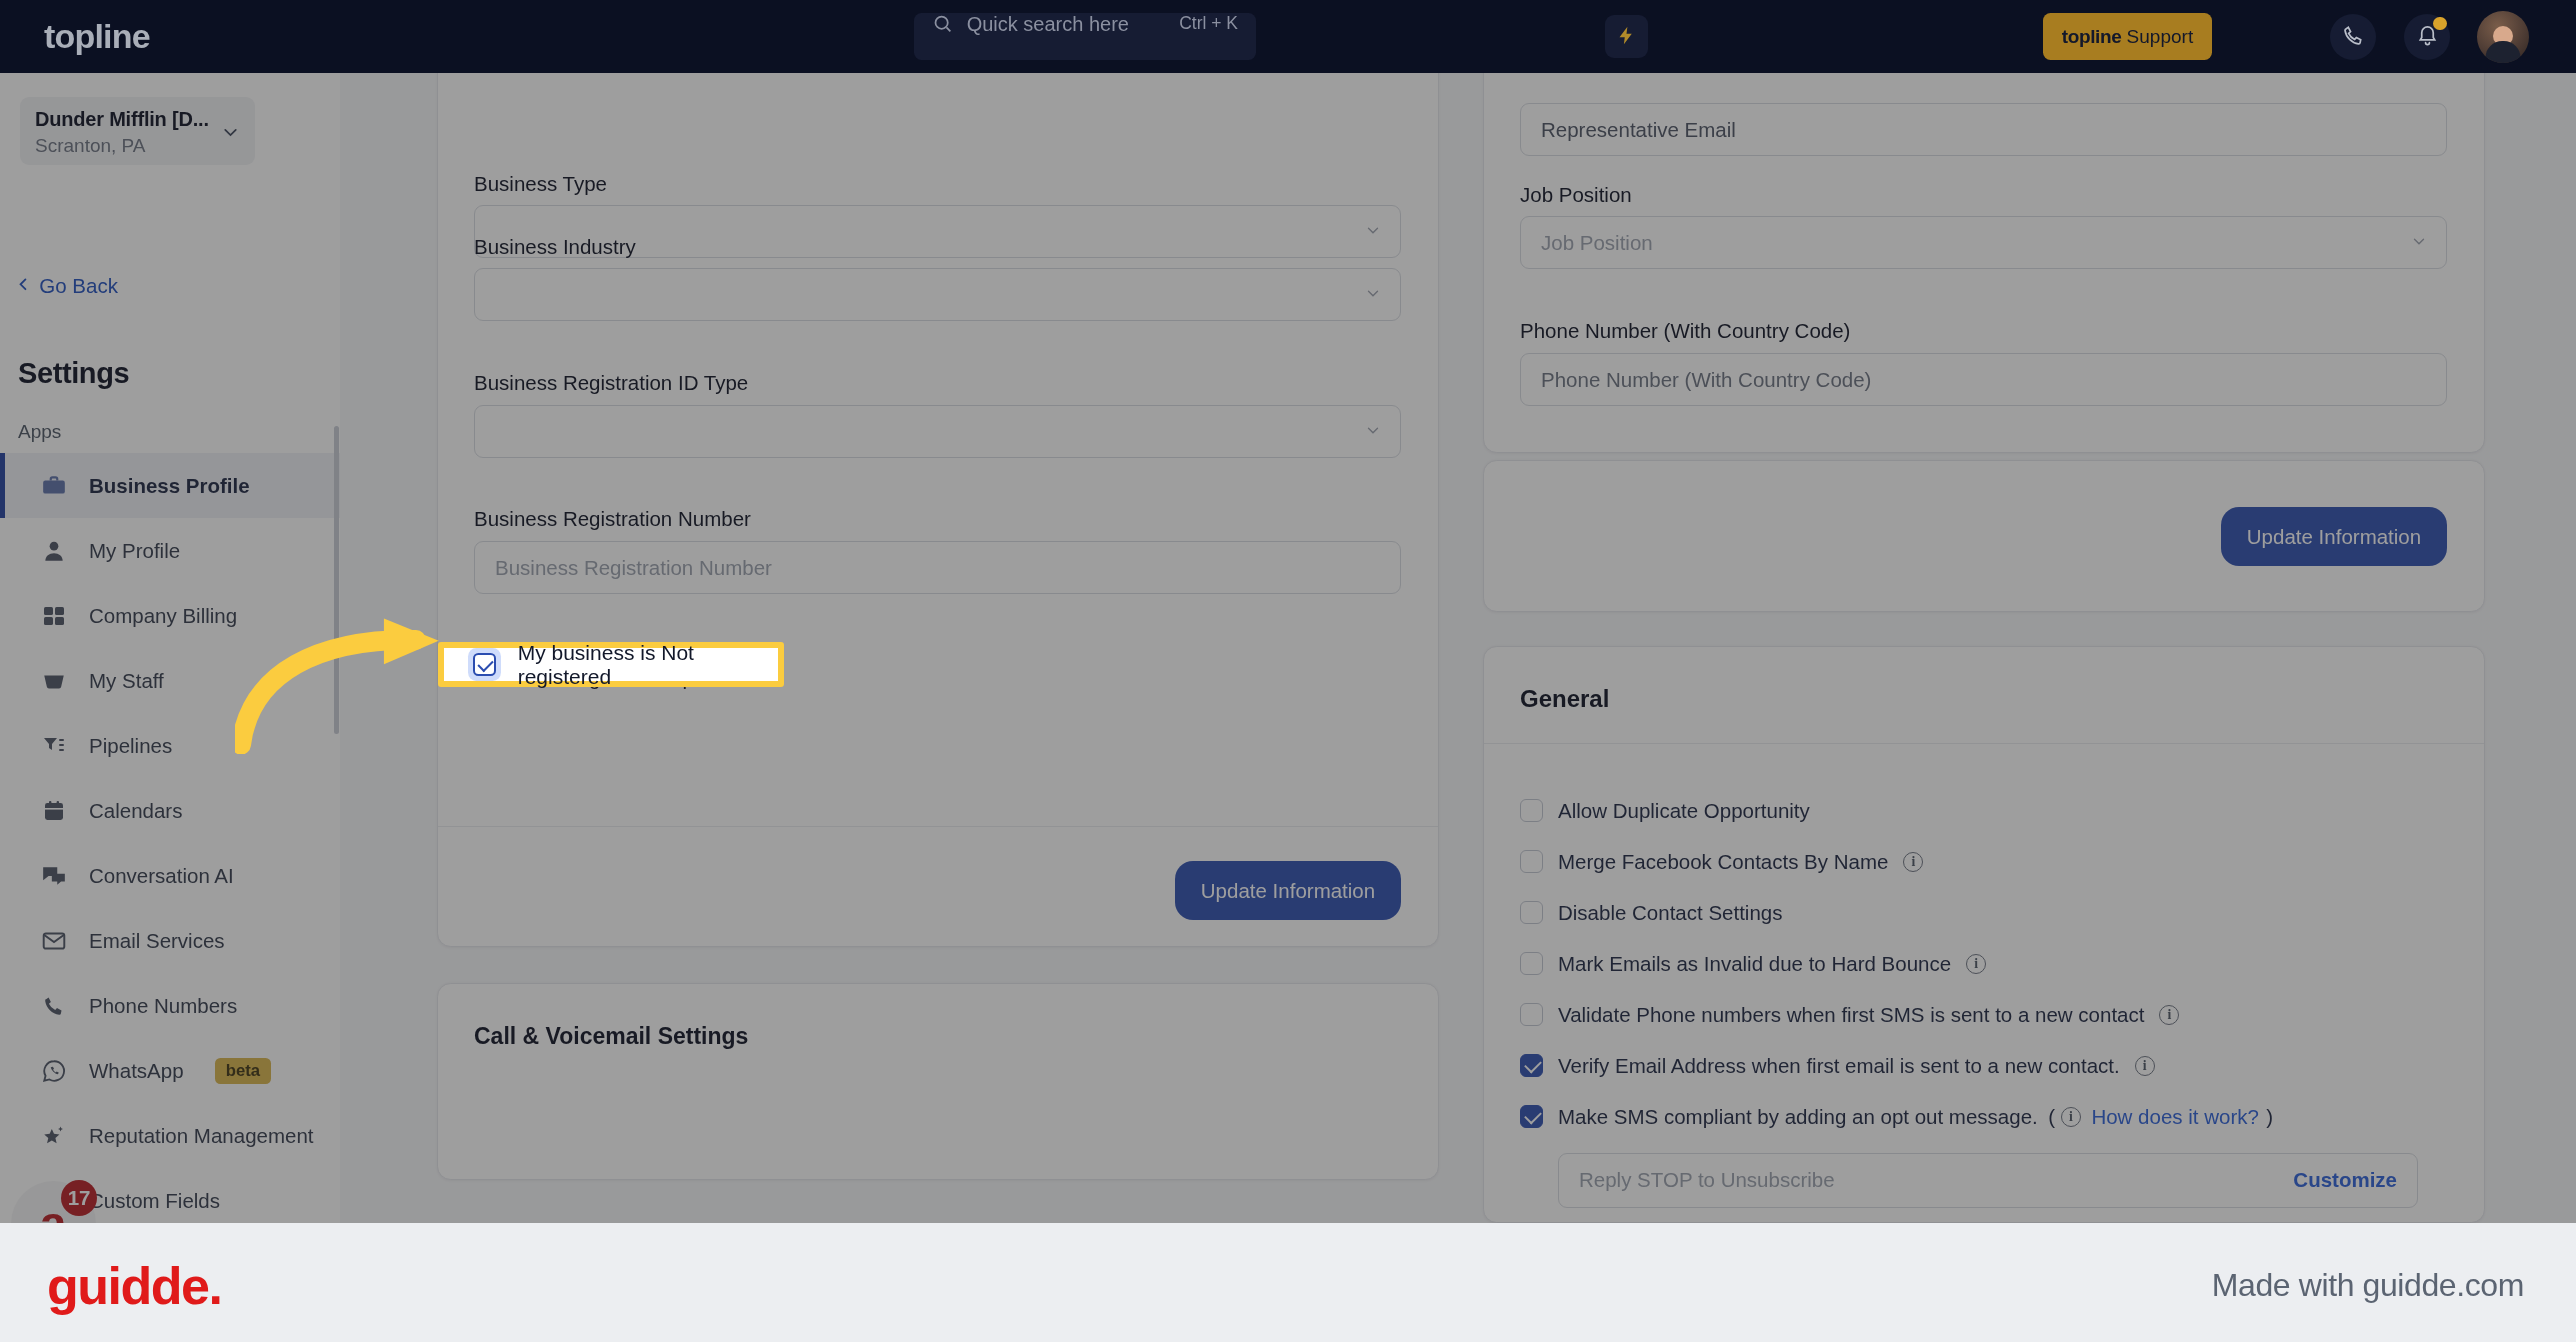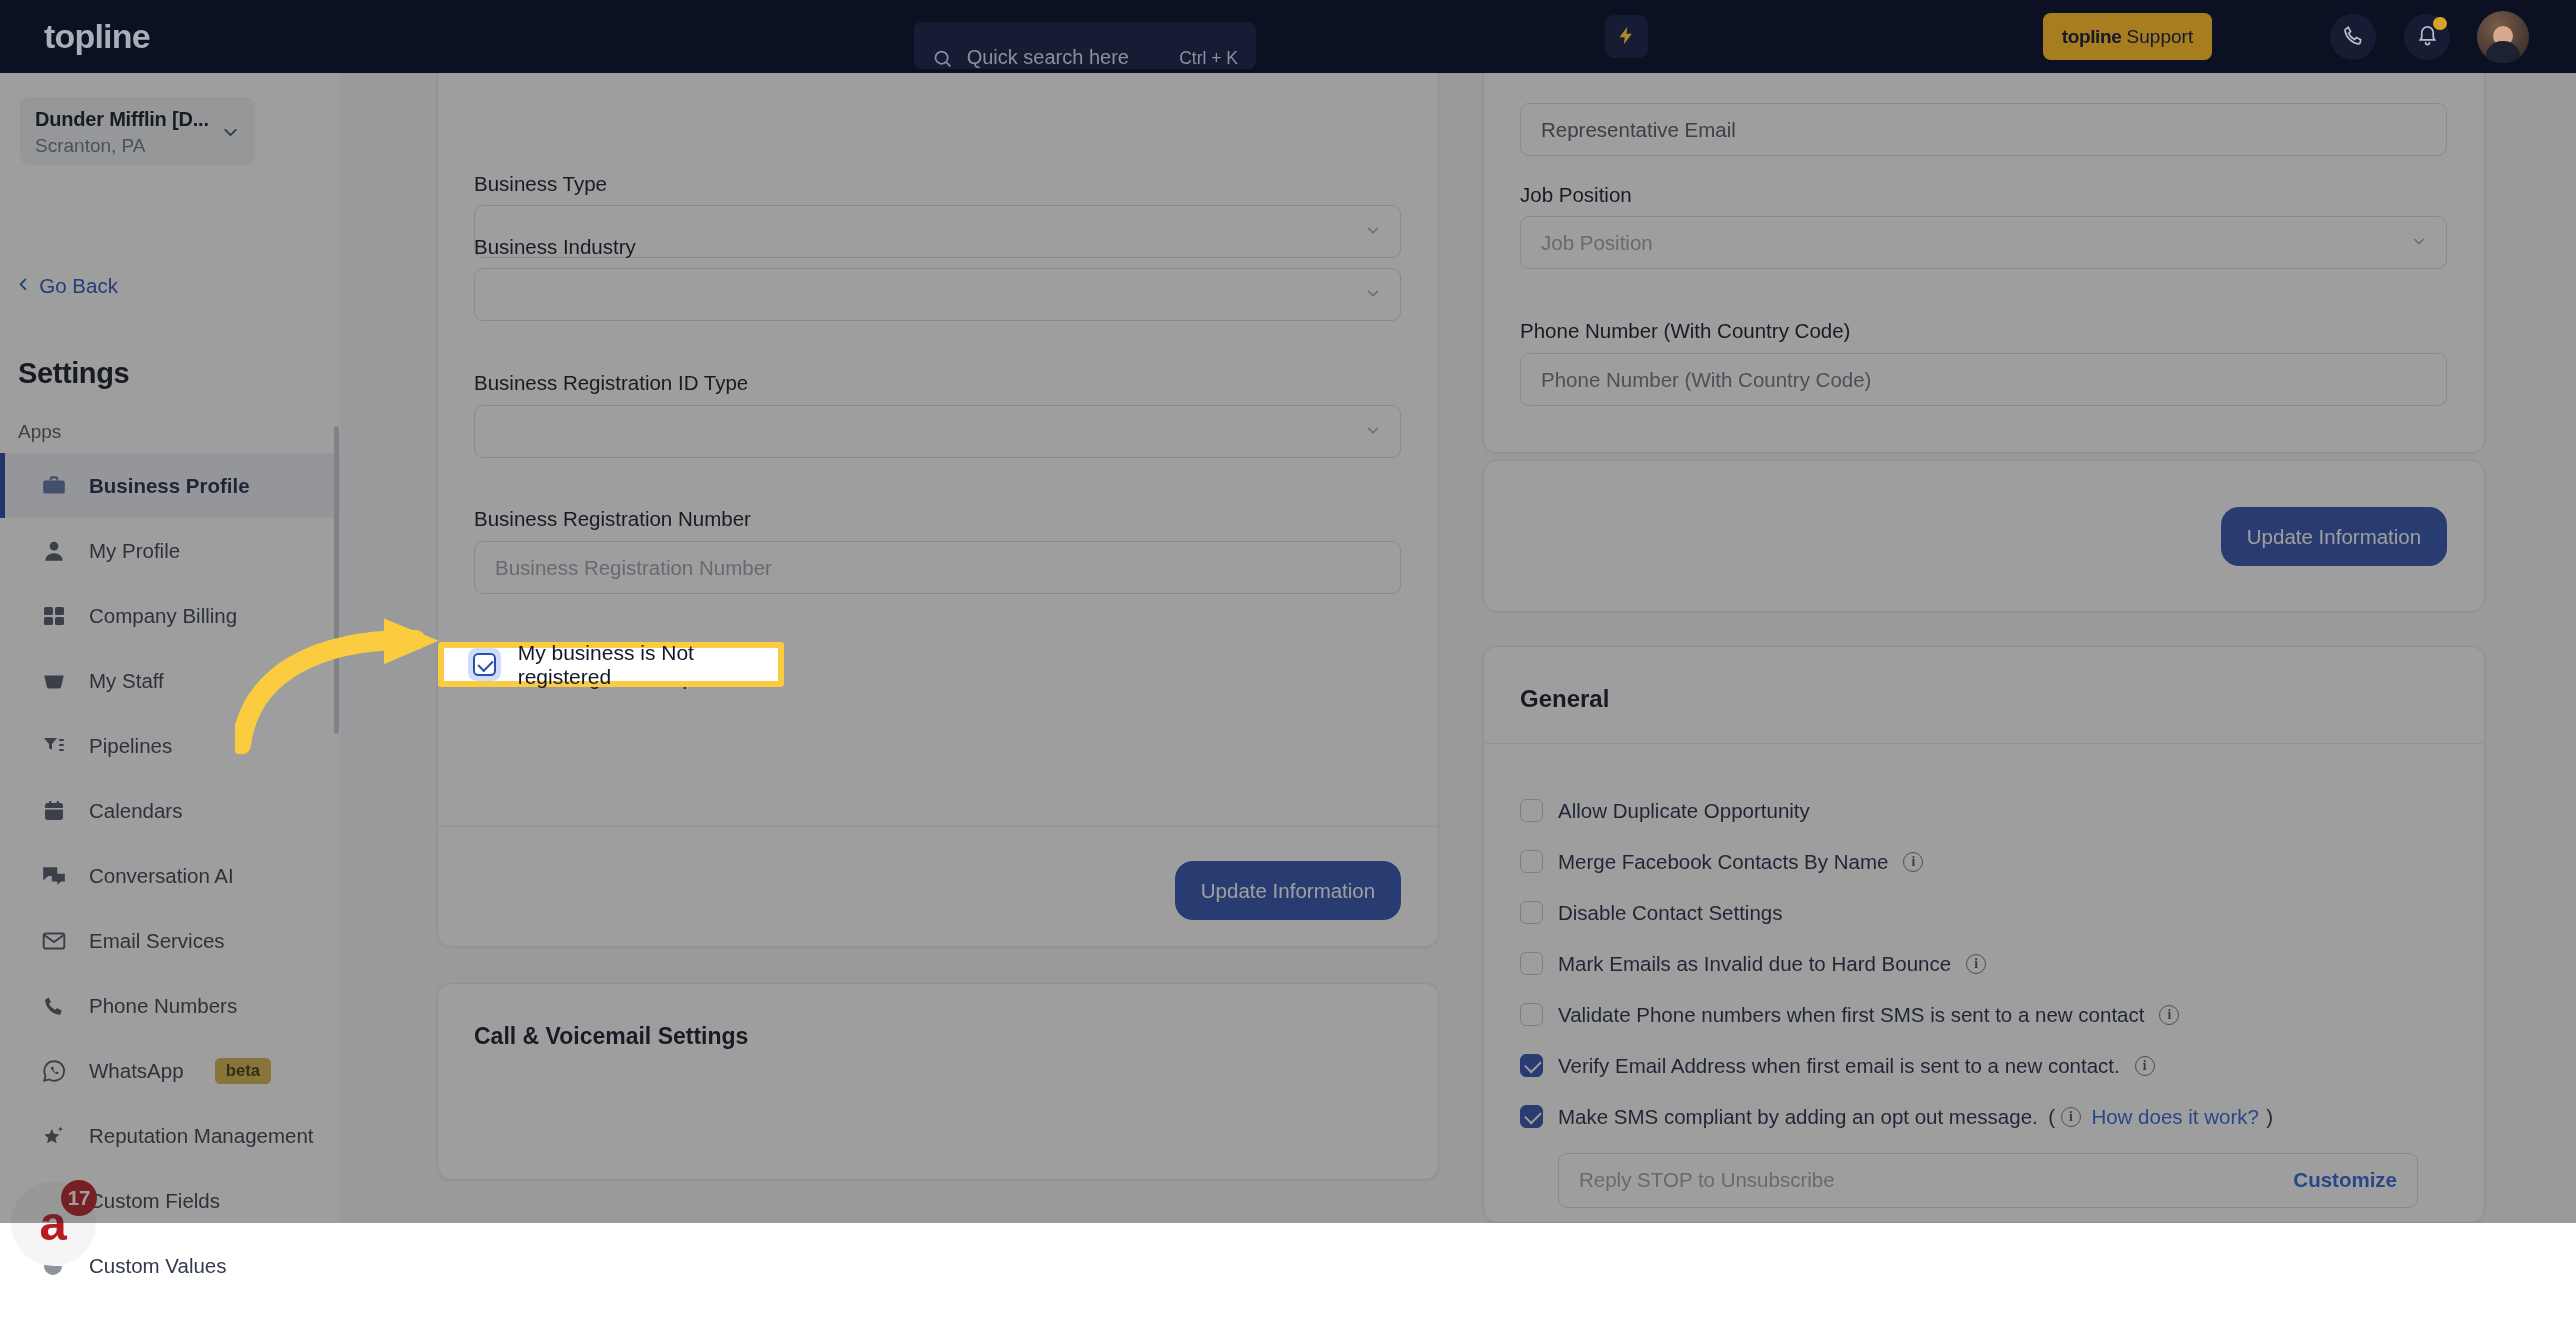--- a/index.html
+++ b/index.html
@@ -20,24 +20,24 @@
     background: #0b1022;
     display: flex; align-items: center;
     z-index: 60;
   }
   .brand {
     margin-left: 44px;
     font-size: 34px; font-weight: 700; letter-spacing: -0.8px;
     color: #a9aeb8;
   }
   .search-wrap {
-    position: absolute; left: 914px; top: 22px;
+    position: absolute; left: 914px; top: 13px;
     width: 342px; height: 47px;
     background: #161c33; border-radius: 7.6px;
-    display: flex; align-items: flex-end; padding: 0 18px;
+    display: flex; align-items: flex-start; padding: 0 18px;
   }
   .search-icon { width: 21px; height: 21px; flex: 0 0 auto; }
   .search-ph { margin-left: 13.7px; color: #8b90a0; font-size: 20px; }
   .search-kbd { margin-left: auto; color: #8b90a0; font-size: 17.5px; }
   .bolt-btn {
     position: absolute; left: 1605px; top: 15px;
     width: 43px; height: 43px; border-radius: 9px;
     background: #161c33; display: flex; align-items: center; justify-content: center;
   }
   .support-btn {
@@ -622,15 +622,19 @@
     <path d="M196 2 L 268 31 L 196 62 Z" fill="#fbcc3f"></path>
   </svg>
 
   <div class="hl-box">
     <span class="hl-cbx">
       <span class="hl-cbx-inner"></span>
     </span>
     <span class="hl-label">My business is Not registered</span>
   </div>
 
+  <div class="footer">
+    <div class="guidde-logo">guidde.</div>
+    <div class="guidde-made">Made with guidde.com</div>
+  </div>
 
 </div>
 
 
 </body></html>

